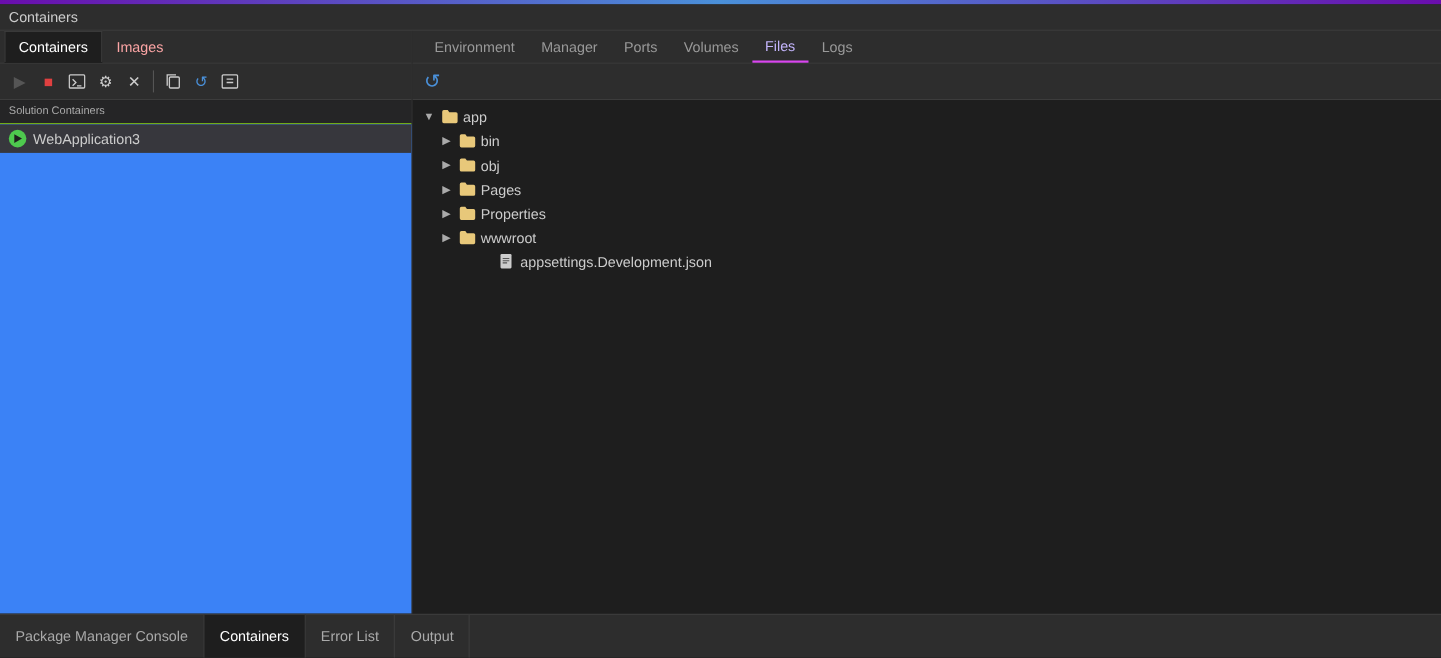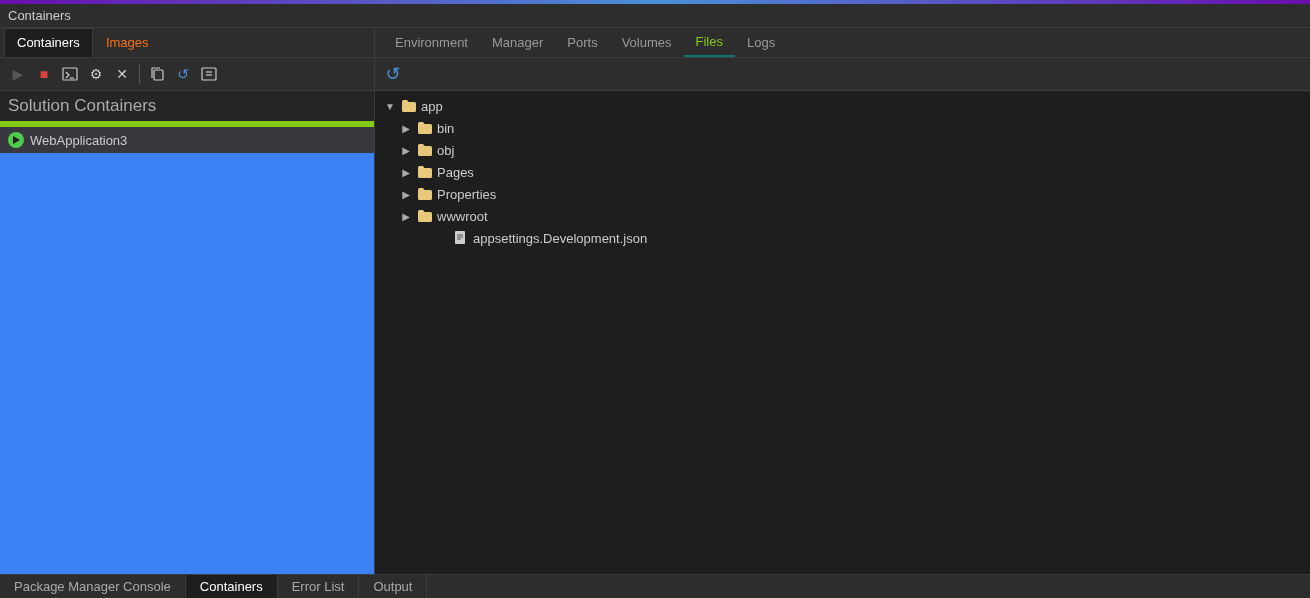--- a/index.html
+++ b/index.html
@@ -54,21 +54,21 @@
       display: flex;
       background: #2d2d2d;
       border-bottom: 1px solid #3c3c3c;
       flex-shrink: 0;
       padding: 0 4px;
     }
 
     .tab {
       padding: 6px 12px;
       cursor: pointer;
-      color: #f97316;
+      color: #fca5a5;
       border: 1px solid transparent;
       font-size: 13px;
       user-select: none;
     }
 
     .tab.active {
       background: #1e1e1e;
       color: #ffffff;
       border: 1px solid #3c3c3c;
       border-bottom: 1px solid #1e1e1e;
@@ -115,24 +115,24 @@
     .toolbar-separator {
       width: 1px;
       height: 20px;
       background: #555555;
       margin: 0 3px;
     }
 
     
     .section-header {
       padding: 5px 8px;
-      font-size: 17px;
+      font-size: 10px;
       color: #aaaaaa;
       background: #252526;
-      border-bottom: 6px solid #84cc16;
+      border-bottom: 1px solid #84cc16;
       flex-shrink: 0;
     }
 
     
     .container-list {
       flex: 1;
       overflow-y: auto;
       background: #3b82f6;
     }
 
@@ -186,22 +186,22 @@
 
     .right-tab {
       padding: 6px 12px;
       cursor: pointer;
       color: #999999;
       font-size: 13px;
       user-select: none;
     }
 
     .right-tab.active {
-      color: #84cc16;
-      border-bottom: 2px solid #0f766e;
+      color: #c4b5fd;
+      border-bottom: 2px solid #d946ef;
     }
 
     
     .right-toolbar {
       display: flex;
       align-items: center;
       padding: 4px 6px;
       background: #2d2d2d;
       border-bottom: 1px solid #3c3c3c;
       flex-shrink: 0;
@@ -251,21 +251,21 @@
 
     .indent-1 { padding-left: 24px; }
     .indent-2 { padding-left: 60px; }
 
     
     .bottom-tab-bar {
       display: flex;
       background: #2d2d2d;
       border-top: 1px solid #3c3c3c;
       flex-shrink: 0;
-      height: 24px;
+      height: 40px;
     }
 
     .bottom-tab {
       padding: 4px 14px;
       cursor: pointer;
       color: #aaaaaa;
       font-size: 13px;
       display: flex;
       align-items: center;
       border-right: 1px solid #3c3c3c;

